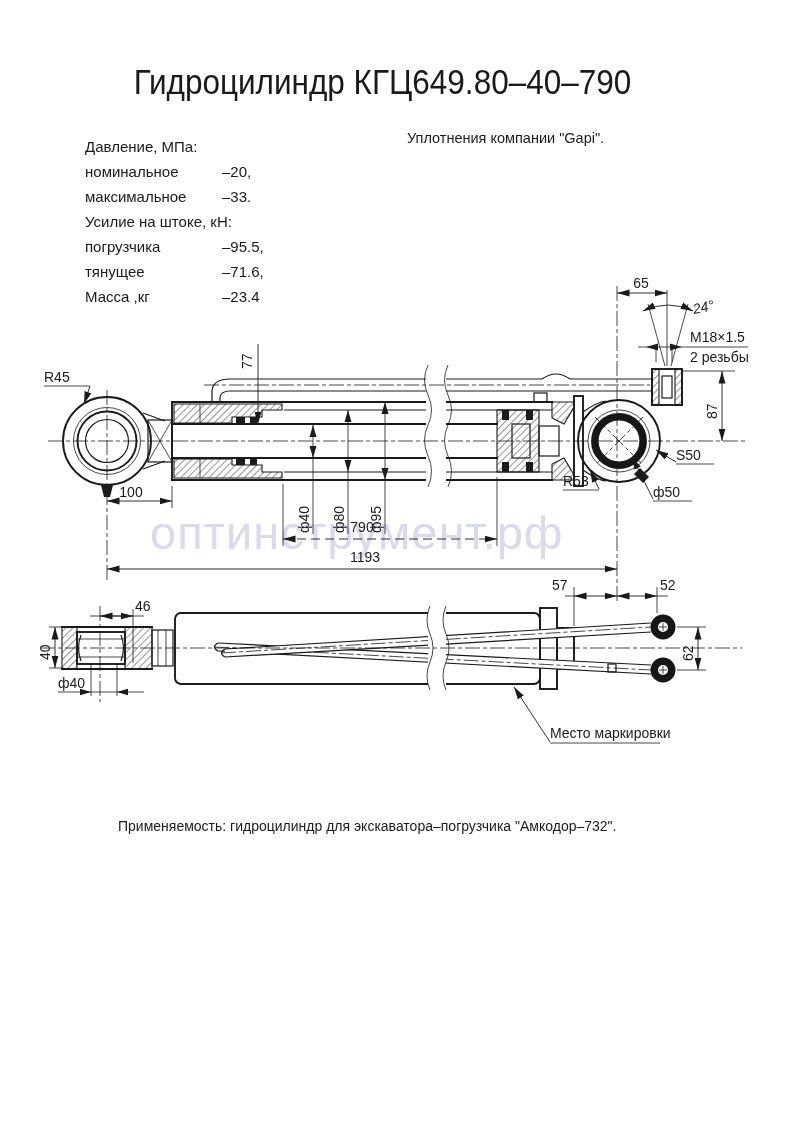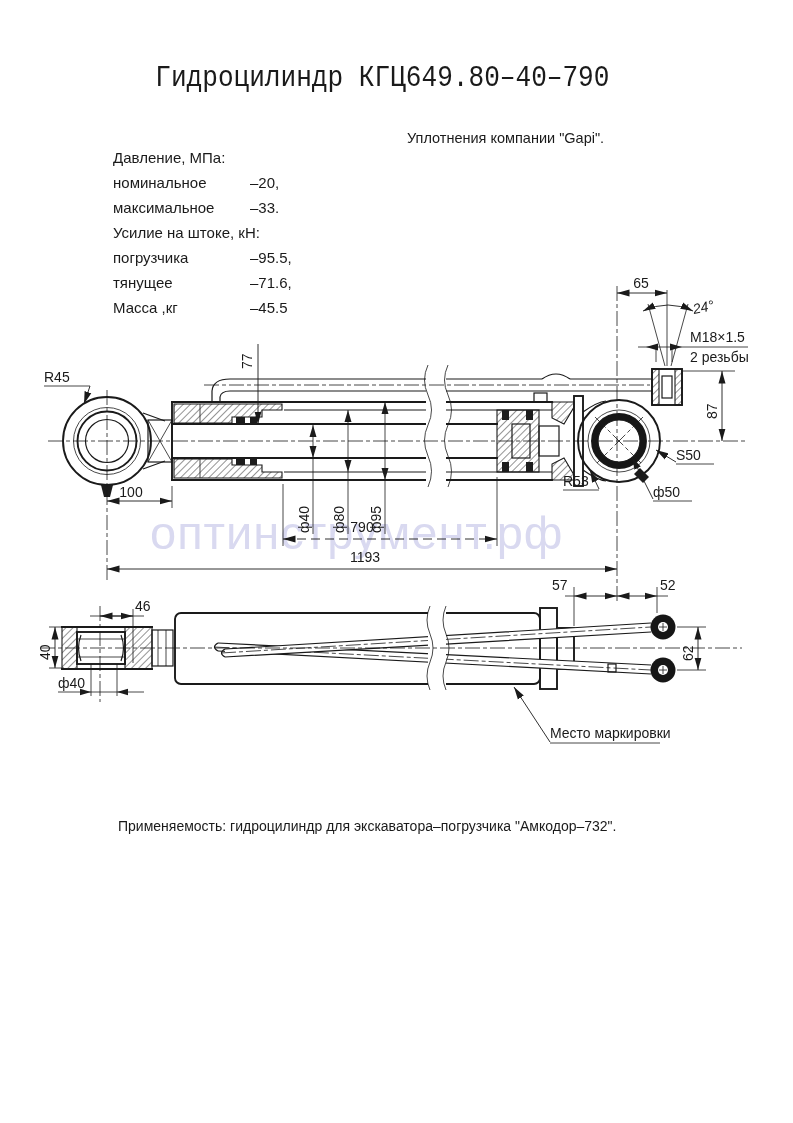--- a/index.html
+++ b/index.html
@@ -1,23 +1,23 @@
 <!DOCTYPE html>
 <html><head>
 <meta charset="utf-8">
 <style>
   html,body{margin:0;padding:0;}
   body{
     width:793px;height:1123px;background:#ffffff;position:relative;overflow:hidden;
     font-family:"Liberation Sans",sans-serif;color:#1a1a1a;
   }
   .abs{position:absolute;}
-  #title{top:62px;left:0;width:764px;text-align:center;font-size:29px;white-space:nowrap;font-family:Liberation Mono, monospace;}
+  #title{top:62px;left:0;width:764px;text-align:center;font-size:35px;white-space:nowrap;}
   #title span{display:inline-block;transform:scaleX(.9);transform-origin:center;}
-  #specs{top:149px;left:85px;width:280px;font-size:15px;margin-left:28px;}
+  #specs{top:138px;left:85px;width:280px;font-size:15px;}
   .srow{height:25px;position:relative;white-space:nowrap;}
   .sval{position:absolute;left:137px;top:0;}
   #notes{top:127px;left:407px;font-size:14.5px;line-height:23px;white-space:nowrap;}
   #applic{top:818px;left:118px;font-size:14px;white-space:nowrap;}
   #dwg{top:0;left:0;}
   .o2{stroke:#1a1a1a;stroke-width:1.9;fill:none;stroke-linecap:square;}
   .o1{stroke:#1a1a1a;stroke-width:1.2;fill:none;}
   .t{stroke:#1a1a1a;stroke-width:.8;fill:none;}
   .cl{stroke:#1a1a1a;stroke-width:.8;fill:none;stroke-dasharray:15 3 4 3;}
   .dim{stroke:#1a1a1a;stroke-width:.9;fill:none;}
@@ -31,21 +31,21 @@
 
 <div class="abs" id="title"><span>Гидроцилиндр КГЦ649.80–40–790</span></div>
 
 <div class="abs" id="specs">
   <div class="srow"><span>Давление, МПа:</span><span class="sval"></span></div>
   <div class="srow"><span>номинальное</span><span class="sval">–20,</span></div>
   <div class="srow"><span>максимальное</span><span class="sval">–33.</span></div>
   <div class="srow"><span>Усилие на штоке, кН:</span><span class="sval"></span></div>
   <div class="srow"><span>погрузчика</span><span class="sval">–95.5,</span></div>
   <div class="srow"><span>тянущее</span><span class="sval">–71.6,</span></div>
-  <div class="srow"><span>Масса ,кг</span><span class="sval">–45.5</span></div>
+  <div class="srow"><span>Масса ,кг</span><span class="sval">–23.4</span></div>
 </div>
 
 <div class="abs" id="notes">
   <div>Уплотнения компании "Gapi".</div>
 </div>
 
 <div class="abs" id="applic">Применяемость: гидроцилиндр  для  экскаватора–погрузчика "Амкодор–732".</div>
 
 <svg class="abs" id="dwg" width="793" height="1123" viewBox="0 0 793 1123">
   <defs>

